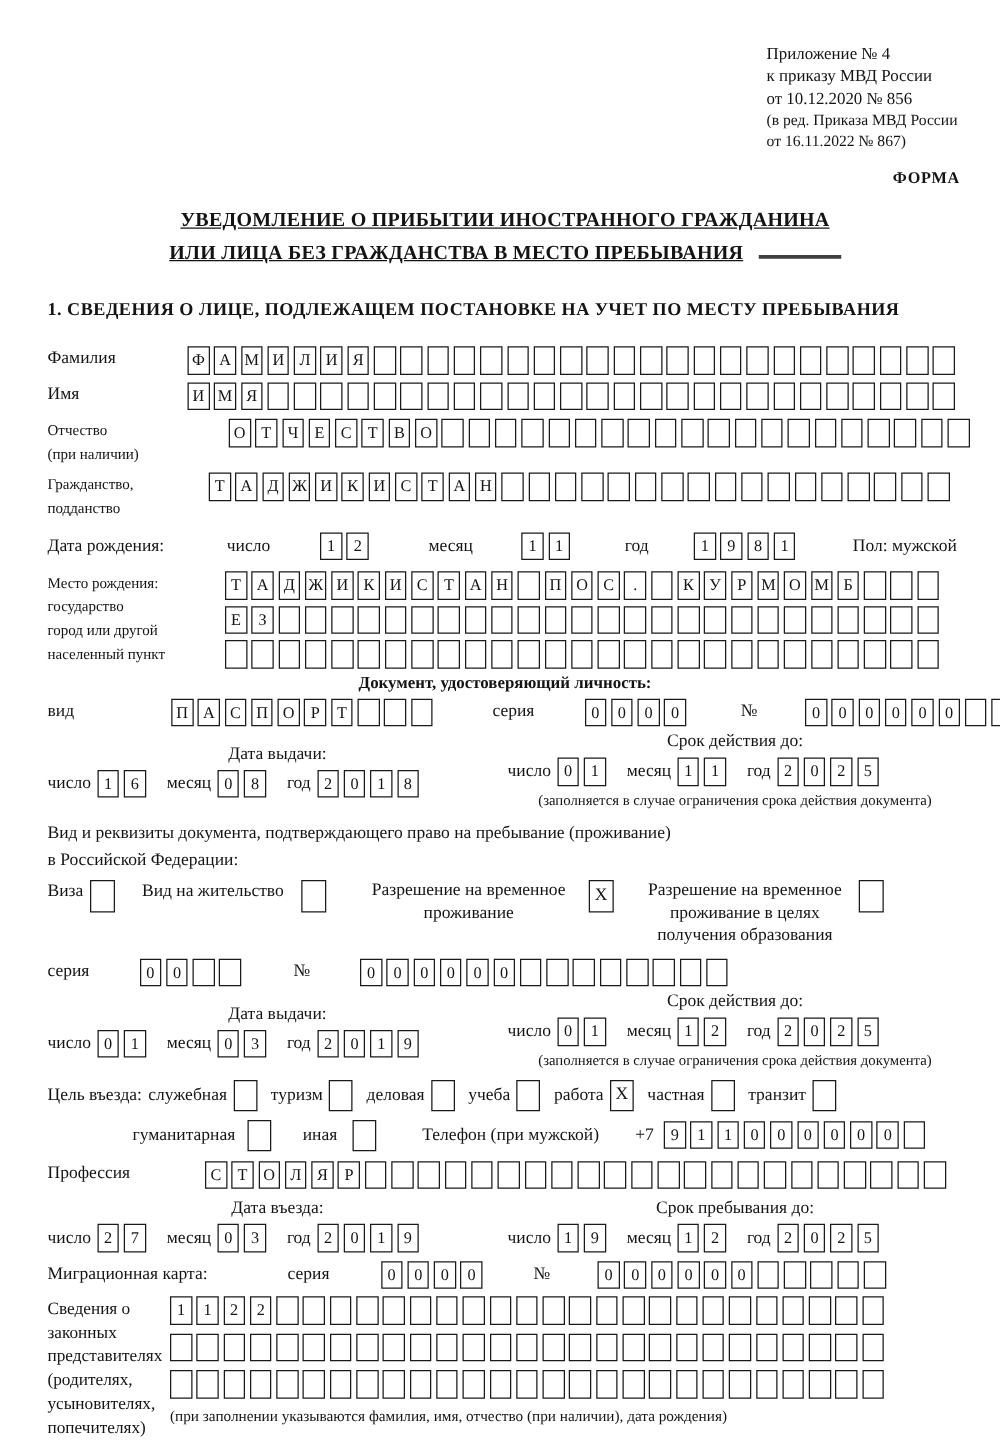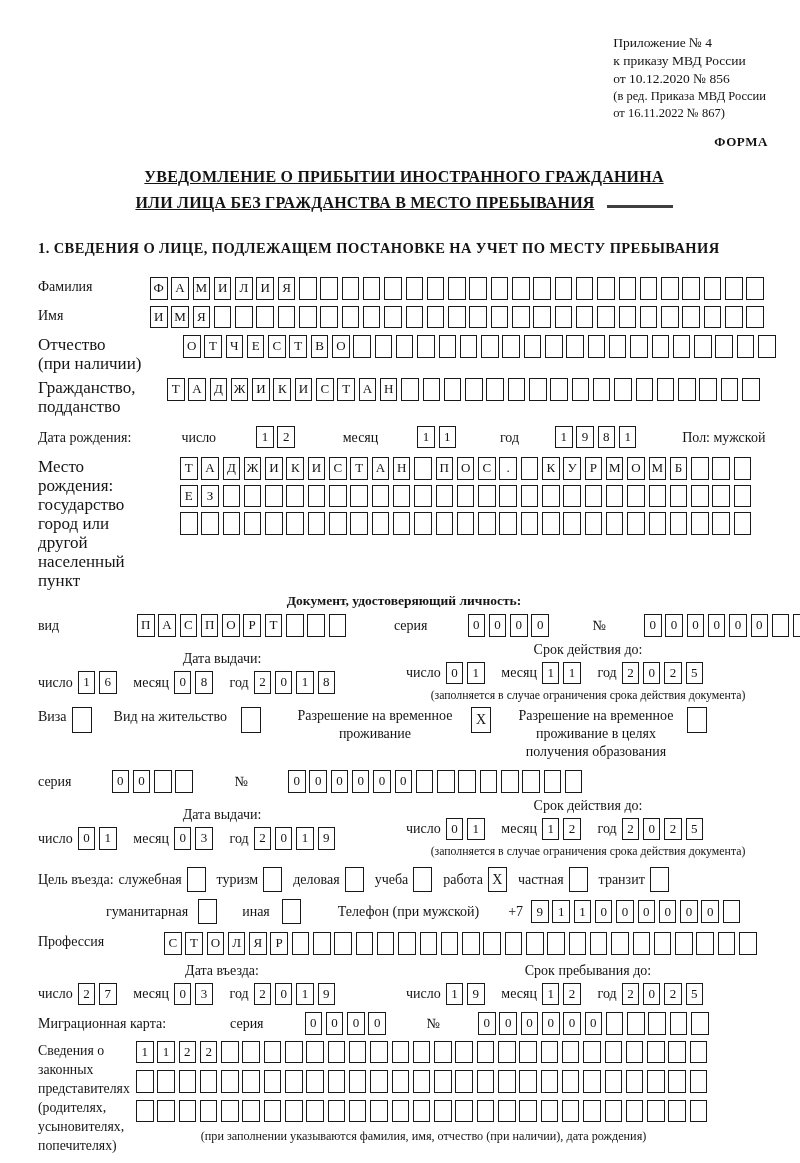--- a/index.html
+++ b/index.html
@@ -15,21 +15,21 @@
   .appendix .aline.small{font-size:12.5px;line-height:17px;}
   .forma{text-align:right;font-weight:bold;font-size:13px;margin-top:12px;margin-right:2px;letter-spacing:.6px;}
   
   .title{text-align:center;font-weight:bold;font-size:16px;line-height:26px;margin-top:14px;letter-spacing:.2px;text-decoration:underline;}
   .uline{display:inline-block;width:66px;border-bottom:3px solid #3f3f3f;height:10px;margin-left:12px;}
   .sec1{font-weight:bold;font-size:14.5px;margin-top:24px;letter-spacing:.4px;}
   
   .row{display:flex;align-items:flex-start;margin-top:6px;gap:32px;}
   .lbl{font-size:14px;line-height:19px;flex:none;}
   .lbl2{flex:none;}
-  .lbl2 div{font-size:17px;line-height:19px;}
+  .lbl2 div{font-size:12px;line-height:19px;}
   .cells{display:flex;flex-wrap:nowrap;align-items:flex-start;}
   .cell{
     flex:none;width:15.5px;height:20.5px;border:1.6px solid #1a1a1a;
     margin-right:3.8px;display:flex;align-items:center;justify-content:center;
     font-size:13px;background:#fff;
   }
   .cbox{
     flex:none;width:18px;height:24px;border:1.6px solid #1a1a1a;
     display:inline-flex;align-items:center;justify-content:center;
     font-size:14px;background:#fff;
@@ -51,21 +51,21 @@
   .optlbl{font-size:14px;line-height:18px;text-align:center;}
   
   .prow{display:flex;align-items:center;margin-top:8px;}
   .prow .lbl{margin-right:5px;}
   .prow .cbox{margin-right:11px;width:17px;height:23px;}
   
   .repblock{display:flex;align-items:flex-start;margin-top:6px;}
   .replabel{width:98px;flex:none;}
   .replabel div{font-size:13.8px;line-height:19px;}
   .repcells .cells{margin-bottom:7px;}
-  .repnote{font-size:12.2px;text-align:center;margin-top:2px;}
+  .repnote{font-size:12.2px;text-align:left;margin-top:2px;}
   .bd{align-items:center;}
 </style>
 </head>
 <body>
 
 <div class="page">
 
   <div class="appendix">
     <div class="aline">Приложение № 4</div>
     <div class="aline">к приказу МВД России</div>
@@ -428,20 +428,24 @@
             <span class="cell">2</span>
             <span class="cell">0</span>
             <span class="cell">2</span>
             <span class="cell">5</span>
           </span>
       </div>
       <div class="dnote">(заполняется в случае ограничения срока действия документа)</div>
     </div>
   </div>
 
+  <div class="intro">
+    <div>Вид и реквизиты документа, подтверждающего право на пребывание (проживание)</div>
+    <div>в Российской Федерации:</div>
+  </div>
 
   <div class="optrow">
     <div class="opt">
       <span class="lbl" style="margin-right:5px">Виза</span>
       <span class="cbox"></span>
     </div>
     <div class="opt" style="margin-left:22px">
       <span class="lbl" style="margin-right:14px">Вид на жительство</span>
       <span class="cbox"></span>
     </div>

